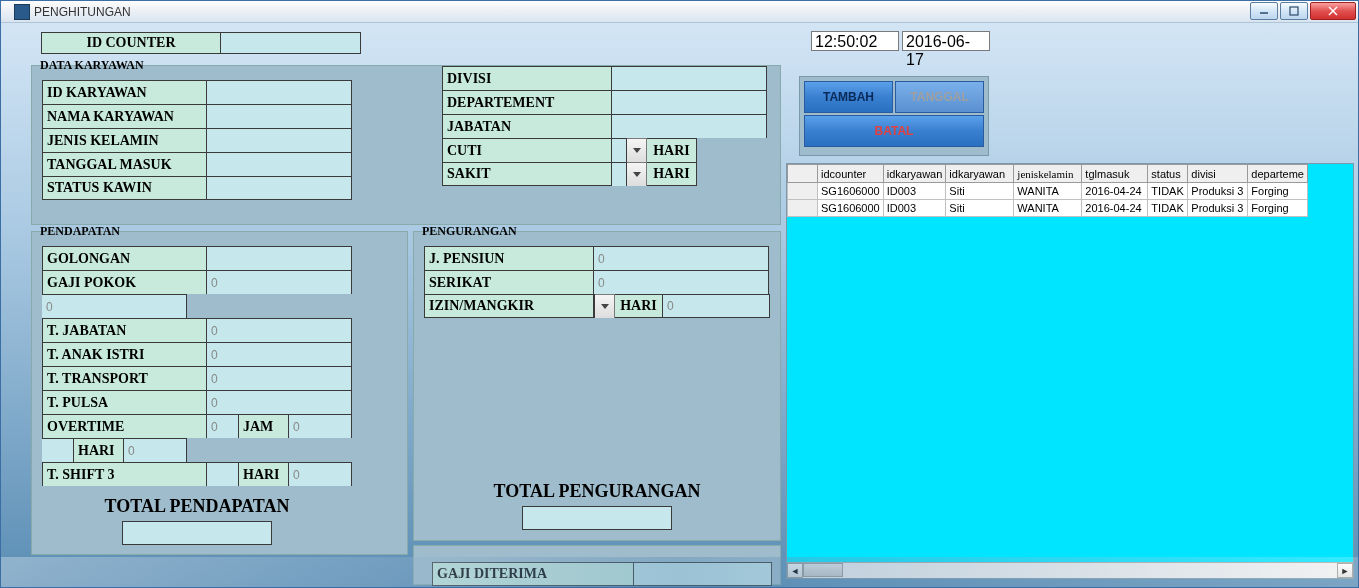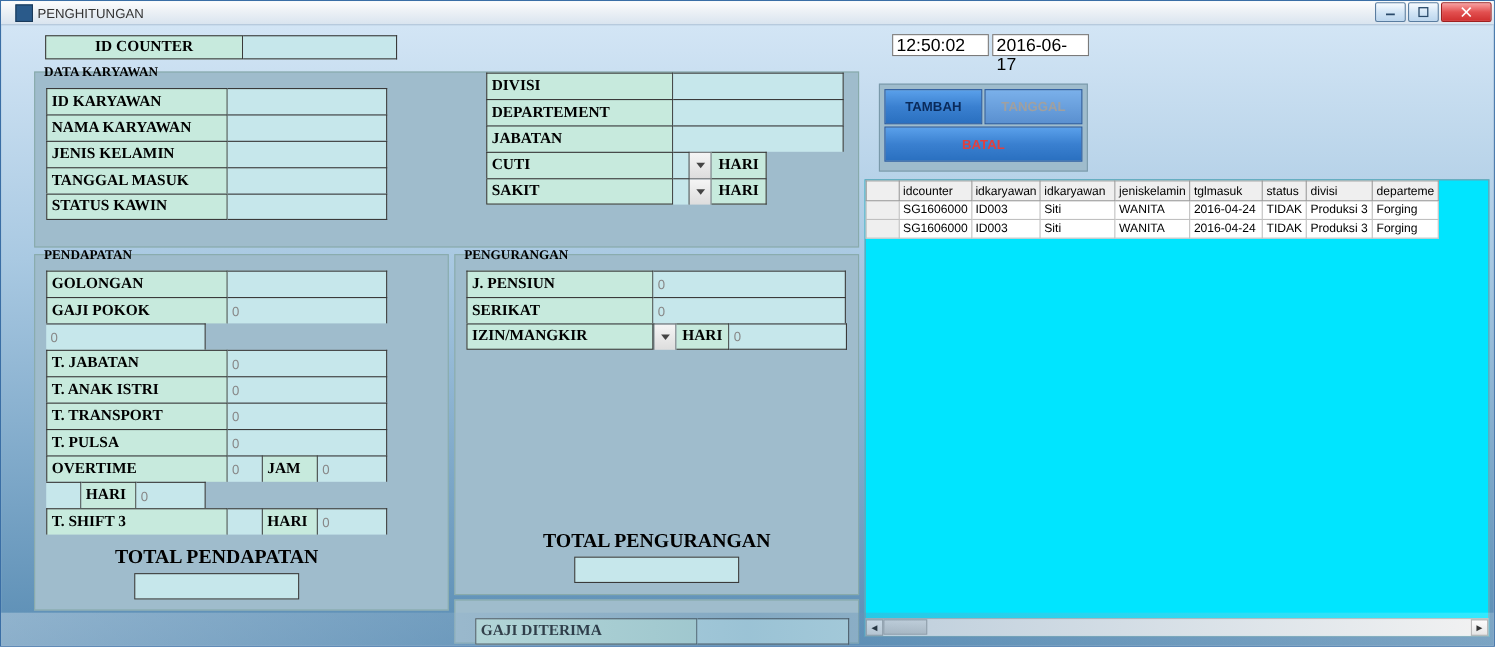--- a/index.html
+++ b/index.html
@@ -283,21 +283,21 @@
     </div>
 
     <div class="grid-area">
       <table class="grid-table">
         <thead>
             <tr id="grid-head">
               <th class="rowhead" style="width: 30px;"></th>
               <th style="width: 65px;">idcounter</th>
               <th style="width: 62px;">idkaryawan</th>
               <th style="width: 68px;">idkaryawan</th>
-              <th style="width: 68px;">jeniskelamin</th>
+              <th style="width: 68px; font-family: Liberation Serif, serif;">jeniskelamin</th>
               <th style="width: 66px;">tglmasuk</th>
               <th style="width: 40px;">status</th>
               <th style="width: 60px;">divisi</th>
               <th style="width: 58px;">departeme</th>
             </tr>
           </thead>
         <tbody id="grid-body">
             <tr>
               <td class="rowhead"></td>
               <td>SG1606000</td>

